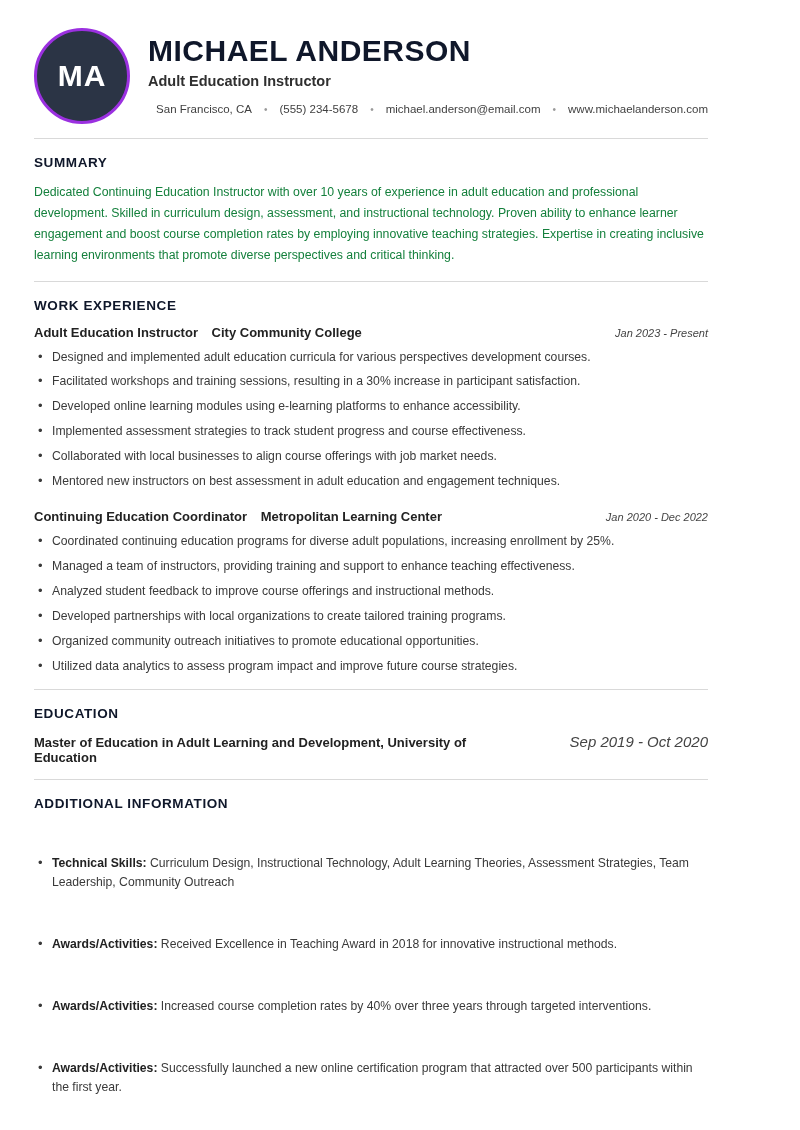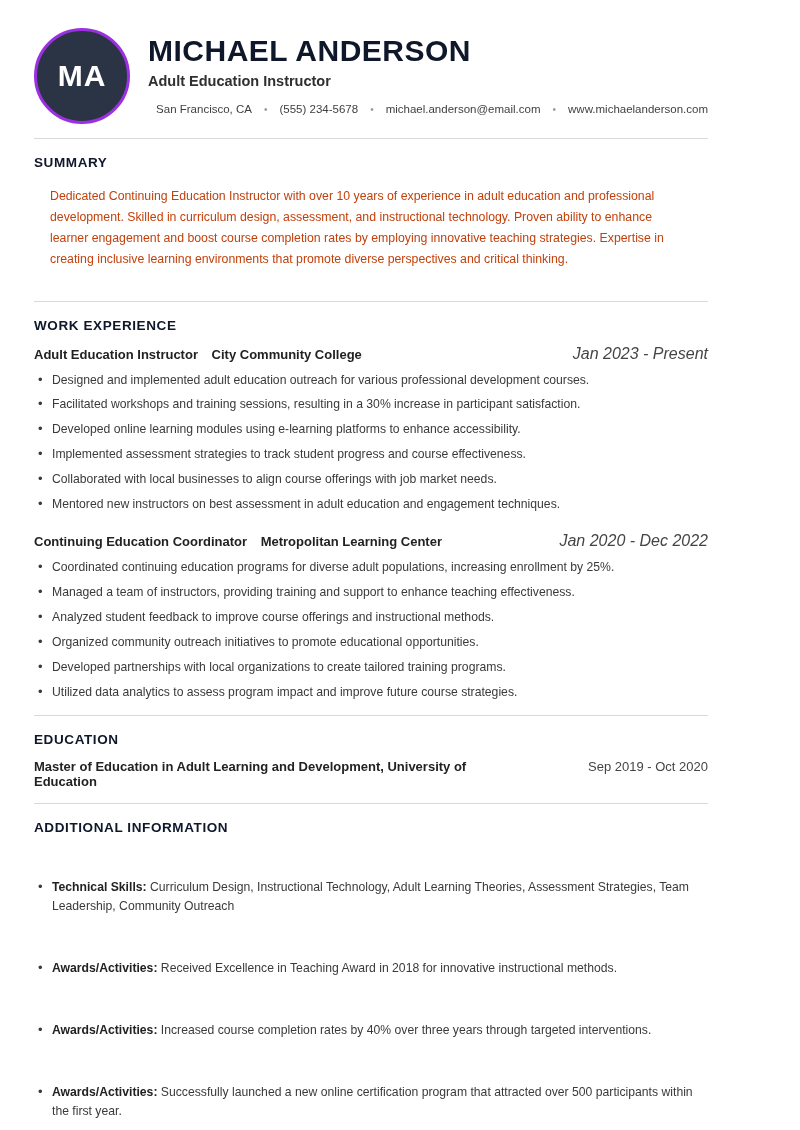--- a/index.html
+++ b/index.html
@@ -102,22 +102,22 @@
     font-size: 13.5px;
     font-weight: bold;
     color: #0f172a;
     letter-spacing: 0.6px;
     margin: 0 0 12px 0;
     text-transform: uppercase;
   }
   .summary-text {
     font-size: 12.3px;
     line-height: 1.72;
-    color: #c2410c;
-    margin: 16px;
+    color: #15803d;
+    margin: 0;
     text-align: left;
   }
 
   
   .job {
   }
   .job:last-child { margin-bottom: 0; }
   .job-head {
     display: flex;
     align-items: baseline;
@@ -126,21 +126,21 @@
   }
   .job-head-left {
     font-size: 13px;
     font-weight: bold;
     color: #222222;
   }
   .job-company {
     margin-left: 10px;
   }
   .job-dates {
-    font-size: 16px;
+    font-size: 11px;
     font-style: italic;
     color: #444444;
     white-space: nowrap;
     padding-left: 12px;
   }
   ul.bullets {
     list-style: none;
     margin: 0;
     padding: 0;
   }
@@ -168,21 +168,22 @@
     align-items: baseline;
     justify-content: flex-end;
     gap: 48px;
   }
   .edu-degree {
     font-size: 13px;
     font-weight: bold;
     color: #222222;
   }
   .edu-dates {
-    font-size: 13px;
+    font-size: 15px;
+    font-style: italic;
     color: #444444;
     white-space: nowrap;
     padding-left: 12px;
   }
 
   
   ul.info-list li {
     margin-bottom: 9px;
     margin-top: 43px;
   }
@@ -234,43 +235,43 @@
 
     <div class="job">
       <div class="job-head">
         <div class="job-head-left">
           <span>Adult Education Instructor</span>
           <span class="job-company">City Community College</span>
         </div>
         <div class="job-dates">Jan 2023 - Present</div>
       </div>
       <ul class="bullets">
-        <li>Designed and implemented adult education outreach for various professional development courses.</li>
+        <li>Designed and implemented adult education curricula for various perspectives development courses.</li>
         <li>Facilitated workshops and training sessions, resulting in a 30% increase in participant satisfaction.</li>
         <li>Developed online learning modules using e-learning platforms to enhance accessibility.</li>
         <li>Implemented assessment strategies to track student progress and course effectiveness.</li>
         <li>Collaborated with local businesses to align course offerings with job market needs.</li>
         <li>Mentored new instructors on best assessment in adult education and engagement techniques.</li>
       </ul>
     </div>
 
     <div class="job" style="margin-top:18px;">
       <div class="job-head">
         <div class="job-head-left">
           <span>Continuing Education Coordinator</span>
           <span class="job-company">Metropolitan Learning Center</span>
         </div>
         <div class="job-dates">Jan 2020 - Dec 2022</div>
       </div>
       <ul class="bullets">
         <li>Coordinated continuing education programs for diverse adult populations, increasing enrollment by 25%.</li>
         <li>Managed a team of instructors, providing training and support to enhance teaching effectiveness.</li>
         <li>Analyzed student feedback to improve course offerings and instructional methods.</li>
+        <li>Developed partnerships with local organizations to create tailored training programs.</li>
         <li>Organized community outreach initiatives to promote educational opportunities.</li>
-        <li>Developed partnerships with local organizations to create tailored training programs.</li>
         <li>Utilized data analytics to assess program impact and improve future course strategies.</li>
       </ul>
     </div>
   </div>
 
   <hr class="rule">
 
   <div class="section">
     <div class="section-title">EDUCATION</div>
     <div class="edu-row">

